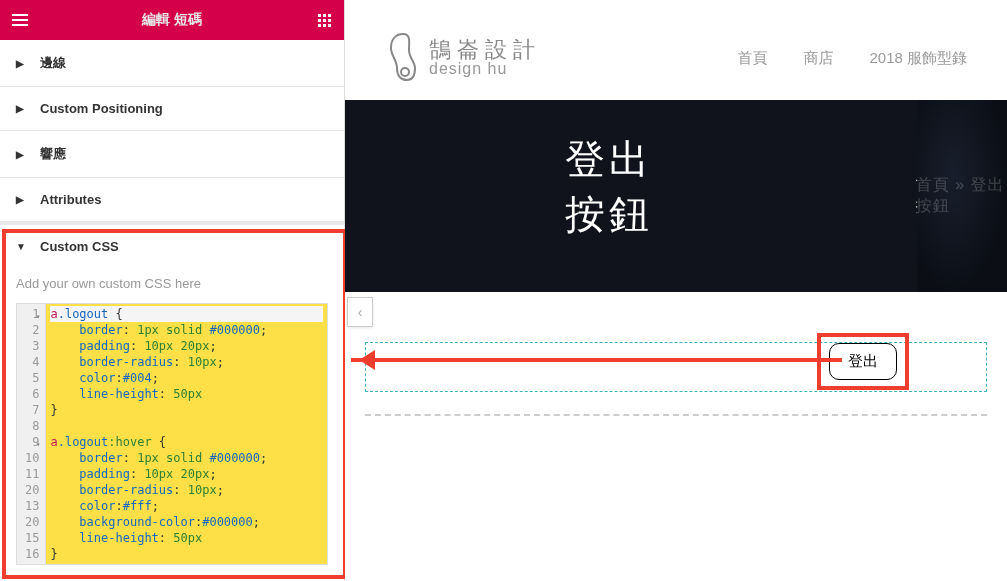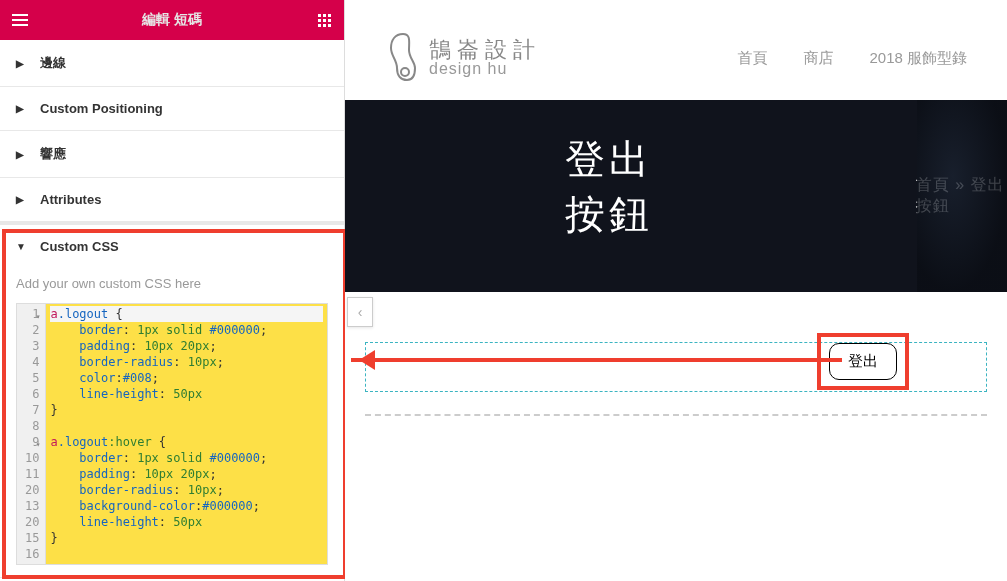--- a/index.html
+++ b/index.html
@@ -145,28 +145,29 @@
               <div>13</div>
               <div>20</div>
               <div>15</div>
               <div>16</div>
           </div>
           <div class="code-lines">
             <div><span class="line1-bg"><span class="t-sel">a</span><span class="t-cls">.logout</span><span class="t-punc"> {</span></span></div>
             <div>    <span class="t-prop">border</span><span class="t-punc">: </span><span class="t-num">1px</span> <span class="t-kw">solid</span> <span class="t-color">#000000</span><span class="t-punc">;</span></div>
             <div>    <span class="t-prop">padding</span><span class="t-punc">: </span><span class="t-num">10px</span> <span class="t-num">20px</span><span class="t-punc">;</span></div>
             <div>    <span class="t-prop">border-radius</span><span class="t-punc">: </span><span class="t-num">10px</span><span class="t-punc">;</span></div>
-            <div>    <span class="t-prop">color</span><span class="t-punc">:</span><span class="t-color">#008</span><span class="t-punc">;</span></div>
+            <div>    <span class="t-prop">color</span><span class="t-punc">:</span><span class="t-color">#004</span><span class="t-punc">;</span></div>
             <div>    <span class="t-prop">line-height</span><span class="t-punc">: </span><span class="t-num">50px</span></div>
             <div><span class="t-punc">}</span></div>
             <div></div>
             <div><span class="t-sel">a</span><span class="t-cls">.logout</span><span class="t-pseudo">:hover</span><span class="t-punc"> {</span></div>
             <div>    <span class="t-prop">border</span><span class="t-punc">: </span><span class="t-num">1px</span> <span class="t-kw">solid</span> <span class="t-color">#000000</span><span class="t-punc">;</span></div>
             <div>    <span class="t-prop">padding</span><span class="t-punc">: </span><span class="t-num">10px</span> <span class="t-num">20px</span><span class="t-punc">;</span></div>
             <div>    <span class="t-prop">border-radius</span><span class="t-punc">: </span><span class="t-num">10px</span><span class="t-punc">;</span></div>
+            <div>    <span class="t-prop">color</span><span class="t-punc">:</span><span class="t-color">#fff</span><span class="t-punc">;</span></div>
             <div>    <span class="t-prop">background-color</span><span class="t-punc">:</span><span class="t-color">#000000</span><span class="t-punc">;</span></div>
             <div>    <span class="t-prop">line-height</span><span class="t-punc">: </span><span class="t-num">50px</span></div>
             <div><span class="t-punc">}</span></div>
           </div>
         </div>
       </div>
     </div>
   </div>
   <div class="highlight-box"></div>
 </div>

